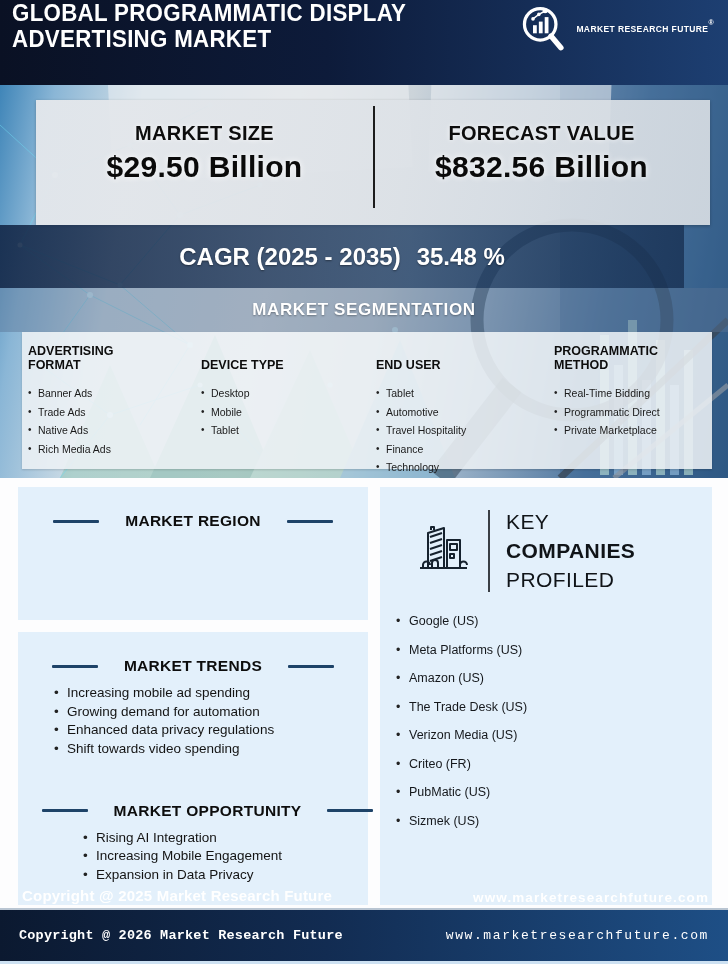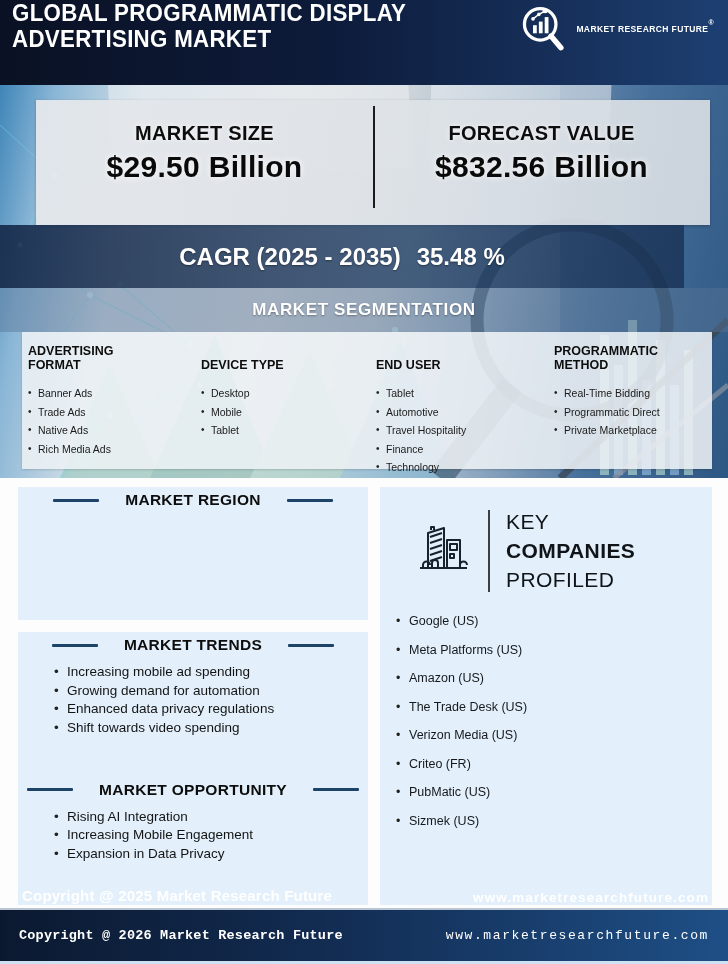--- a/index.html
+++ b/index.html
@@ -52,29 +52,29 @@
   .seg-list li { position:relative; font-size:10.5px; color:#1a1a1a; padding-left:10px; margin-bottom:6.5px; }
   .seg-list li::before { content:"•"; position:absolute; left:0; top:0; font-size:10px; color:#222; }
 
   
   .lower { position:absolute; left:0; top:478px; width:728px; height:430px; background:#fdfdfe; }
   .panel { position:absolute; background:#e3f0fb; }
   .region-panel { left:18px; top:9px; width:350px; height:133px; }
   .trends-panel { left:18px; top:154px; width:350px; height:273px; }
   .companies-panel { left:380px; top:9px; width:332px; height:418px; }
 
-  .sec-heading { display:flex; align-items:center; justify-content:center; gap:26px; padding-top:4px; }
+  .sec-heading { display:flex; align-items:center; justify-content:center; gap:26px; padding-top:25px; }
   .sec-heading .txt { font-size:15.5px; font-weight:bold; color:#0d0d0d; letter-spacing:.3px; white-space:nowrap; }
   .hline { width:46px; height:3px; background:#1e4368; border-radius:1px; flex:0 0 auto; }
 
   .blist { list-style:none; padding:10px 10px 0 36px; }
   .blist li { position:relative; font-size:13.5px; color:#141414; padding-left:13px; margin-bottom:3.5px; }
   .blist li::before { content:"•"; position:absolute; left:0; top:0; color:#222; }
 
-  .opportunity-block { margin-top:46px; }
+  .opportunity-block { margin-top:46px;margin-left:29px; }
 
   .companies-header { display:flex; align-items:center; padding:20px 0 12px 34px; gap:16px; }
   .companies-divider { width:2px; height:82px; background:#3a3f45; }
   .companies-title { font-size:21px; line-height:29px; color:#101418; letter-spacing:.4px; }
   .companies-title .bold { font-weight:bold; }
   .companies-list { list-style:none; padding:8px 10px 0 16px; }
   .companies-list li { position:relative; font-size:12.5px; color:#15181c; padding-left:13px; margin-bottom:14.5px; }
   .companies-list li::before { content:"•"; position:absolute; left:0; top:0; color:#222; }
 
   .ghost { position:absolute; color:#fff; font-weight:bold; z-index:3; }

